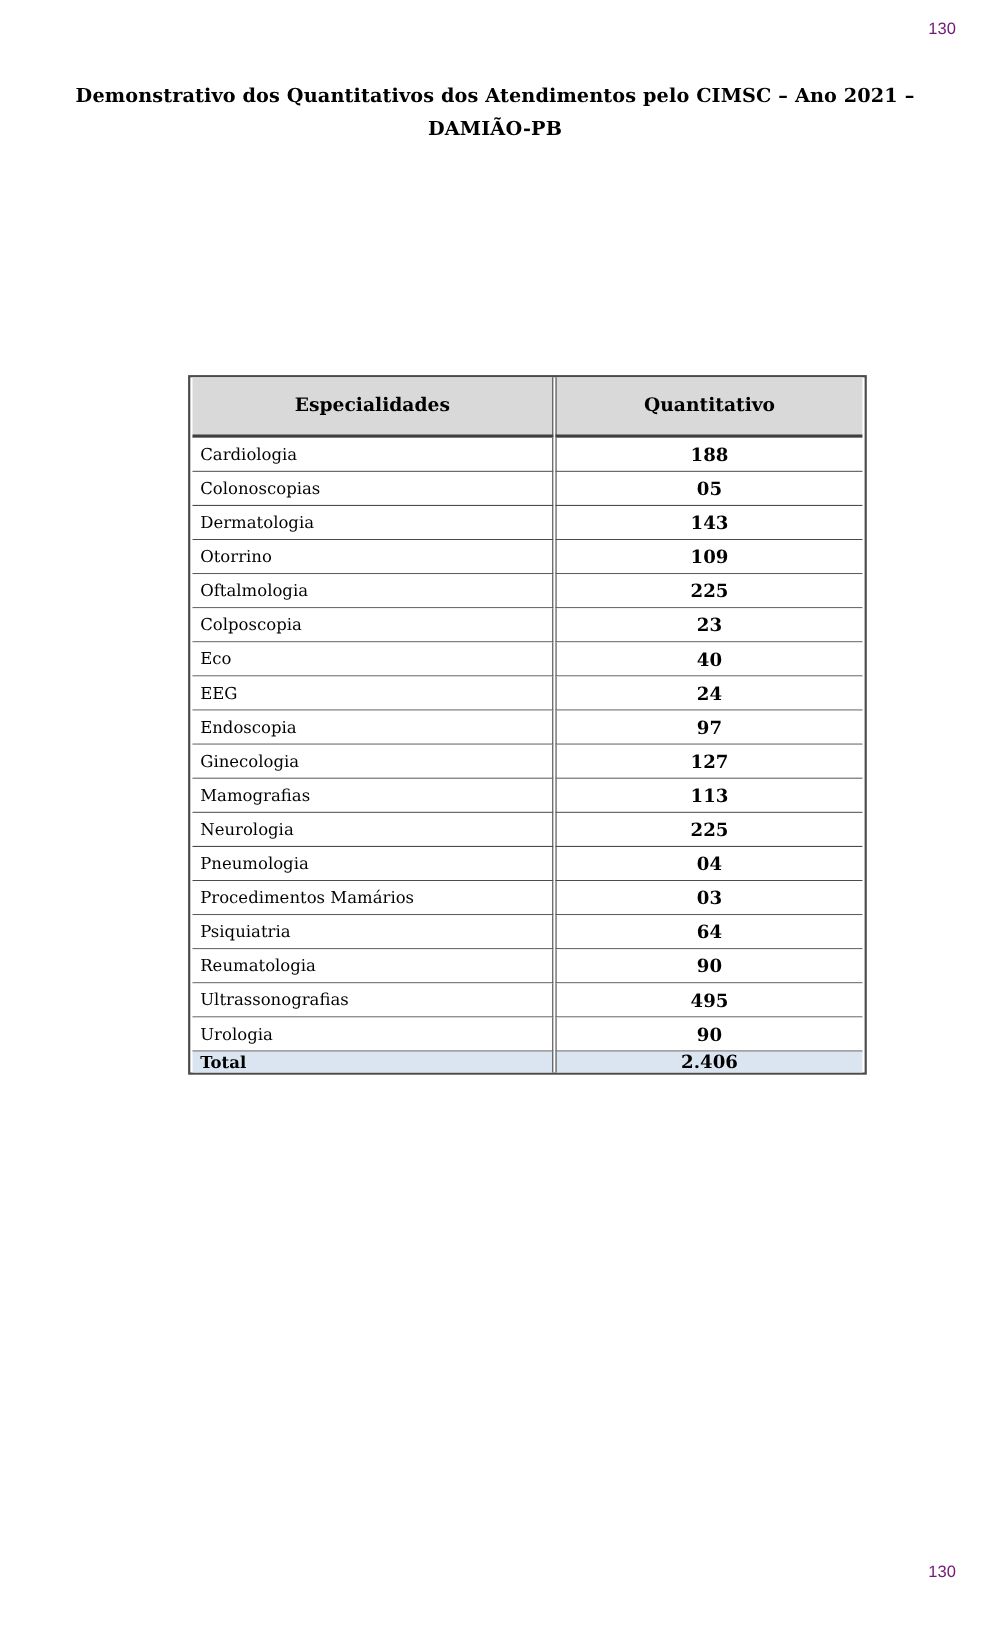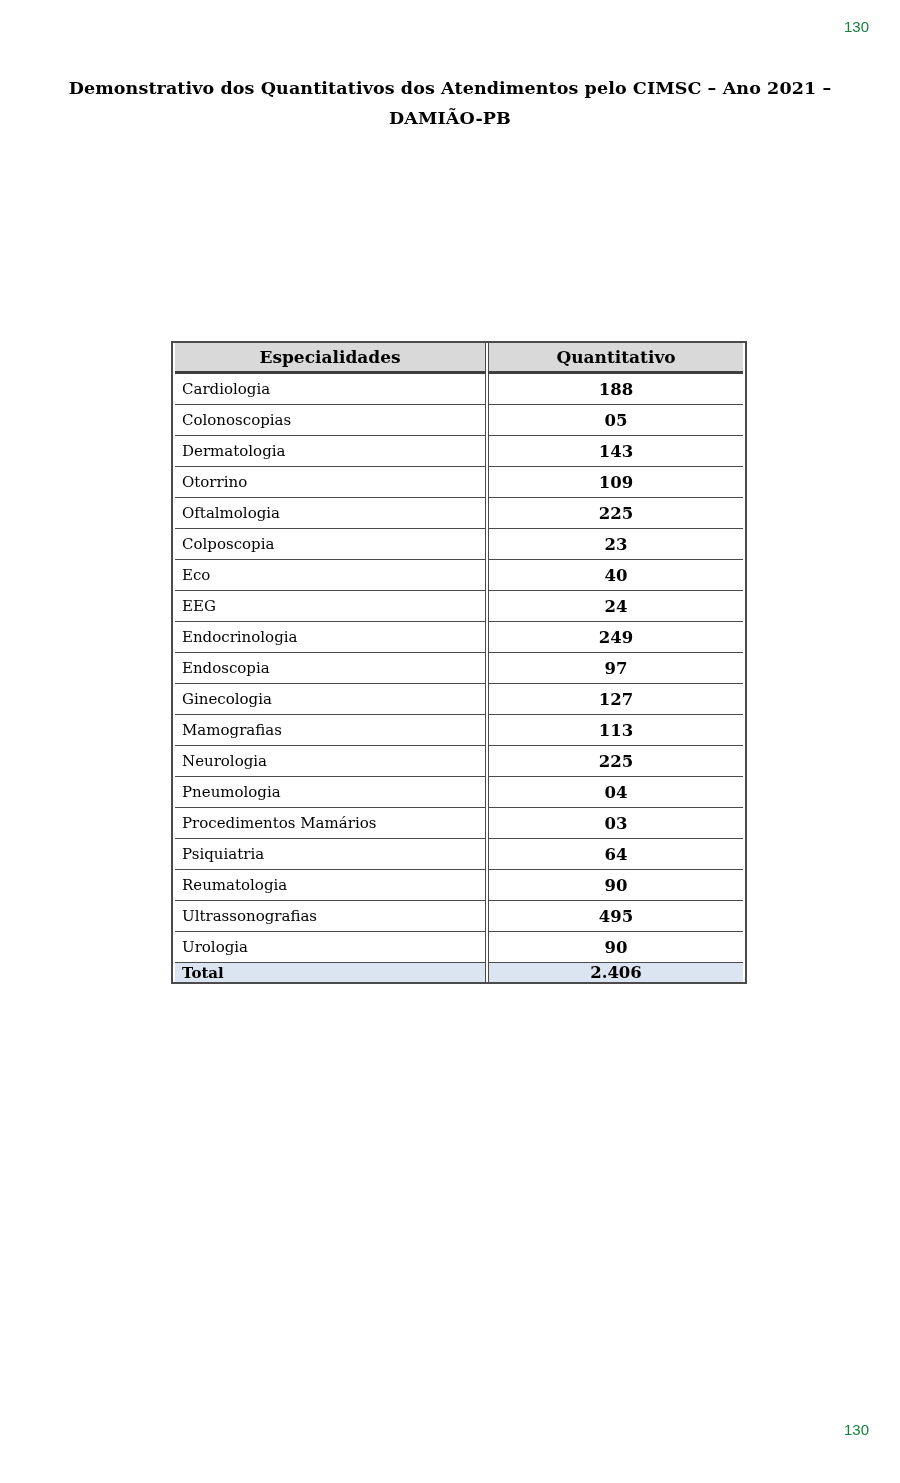--- a/index.html
+++ b/index.html
@@ -15,21 +15,21 @@
     background: #ffffff;
     font-family: "DejaVu Serif", serif;
     color: #000000;
     overflow: hidden;
   }
   .page-number {
     position: absolute;
     right: 31px;
     font-family: "Liberation Sans", sans-serif;
     font-size: 15px;
-    color: #15803d;
+    color: #701a75;
   }
   .page-number.top { top: 18px; }
   .page-number.bottom { top: 1421px; }
 
   .title {
     position: absolute;
     top: 73px;
     left: 40px;
     right: 40px;
     margin: 0;
@@ -52,21 +52,21 @@
     background: #ffffff;
   }
   .qtable .c1 { width: 303px; }
   .qtable .c2 { width: 254px; }
 
   .qtable th {
     background: #d9d9d9;
     font-weight: bold;
     font-size: 17px;
     height: 28px;
-    padding: 0;
+    padding: 12px;
     text-align: center;
     vertical-align: middle;
     border-bottom: 3px solid #3f3f3f;
   }
   .qtable th.c1 { border-right: 1px solid #4b4b4b; }
   .qtable th.c2 { border-left: 1px solid #4b4b4b; }
 
   .qtable td {
     height: 30px;
     padding: 0;
@@ -147,24 +147,20 @@
   <tr>
     <td class="c1">Eco</td>
     <td class="c2">40</td>
   </tr>
 
   <tr>
     <td class="c1">EEG</td>
     <td class="c2">24</td>
   </tr>
 
-  <tr>
-    <td class="c1">Endocrinologia</td>
-    <td class="c2">249</td>
-  </tr>
 
   <tr>
     <td class="c1">Endoscopia</td>
     <td class="c2">97</td>
   </tr>
 
   <tr>
     <td class="c1">Ginecologia</td>
     <td class="c2">127</td>
   </tr>

